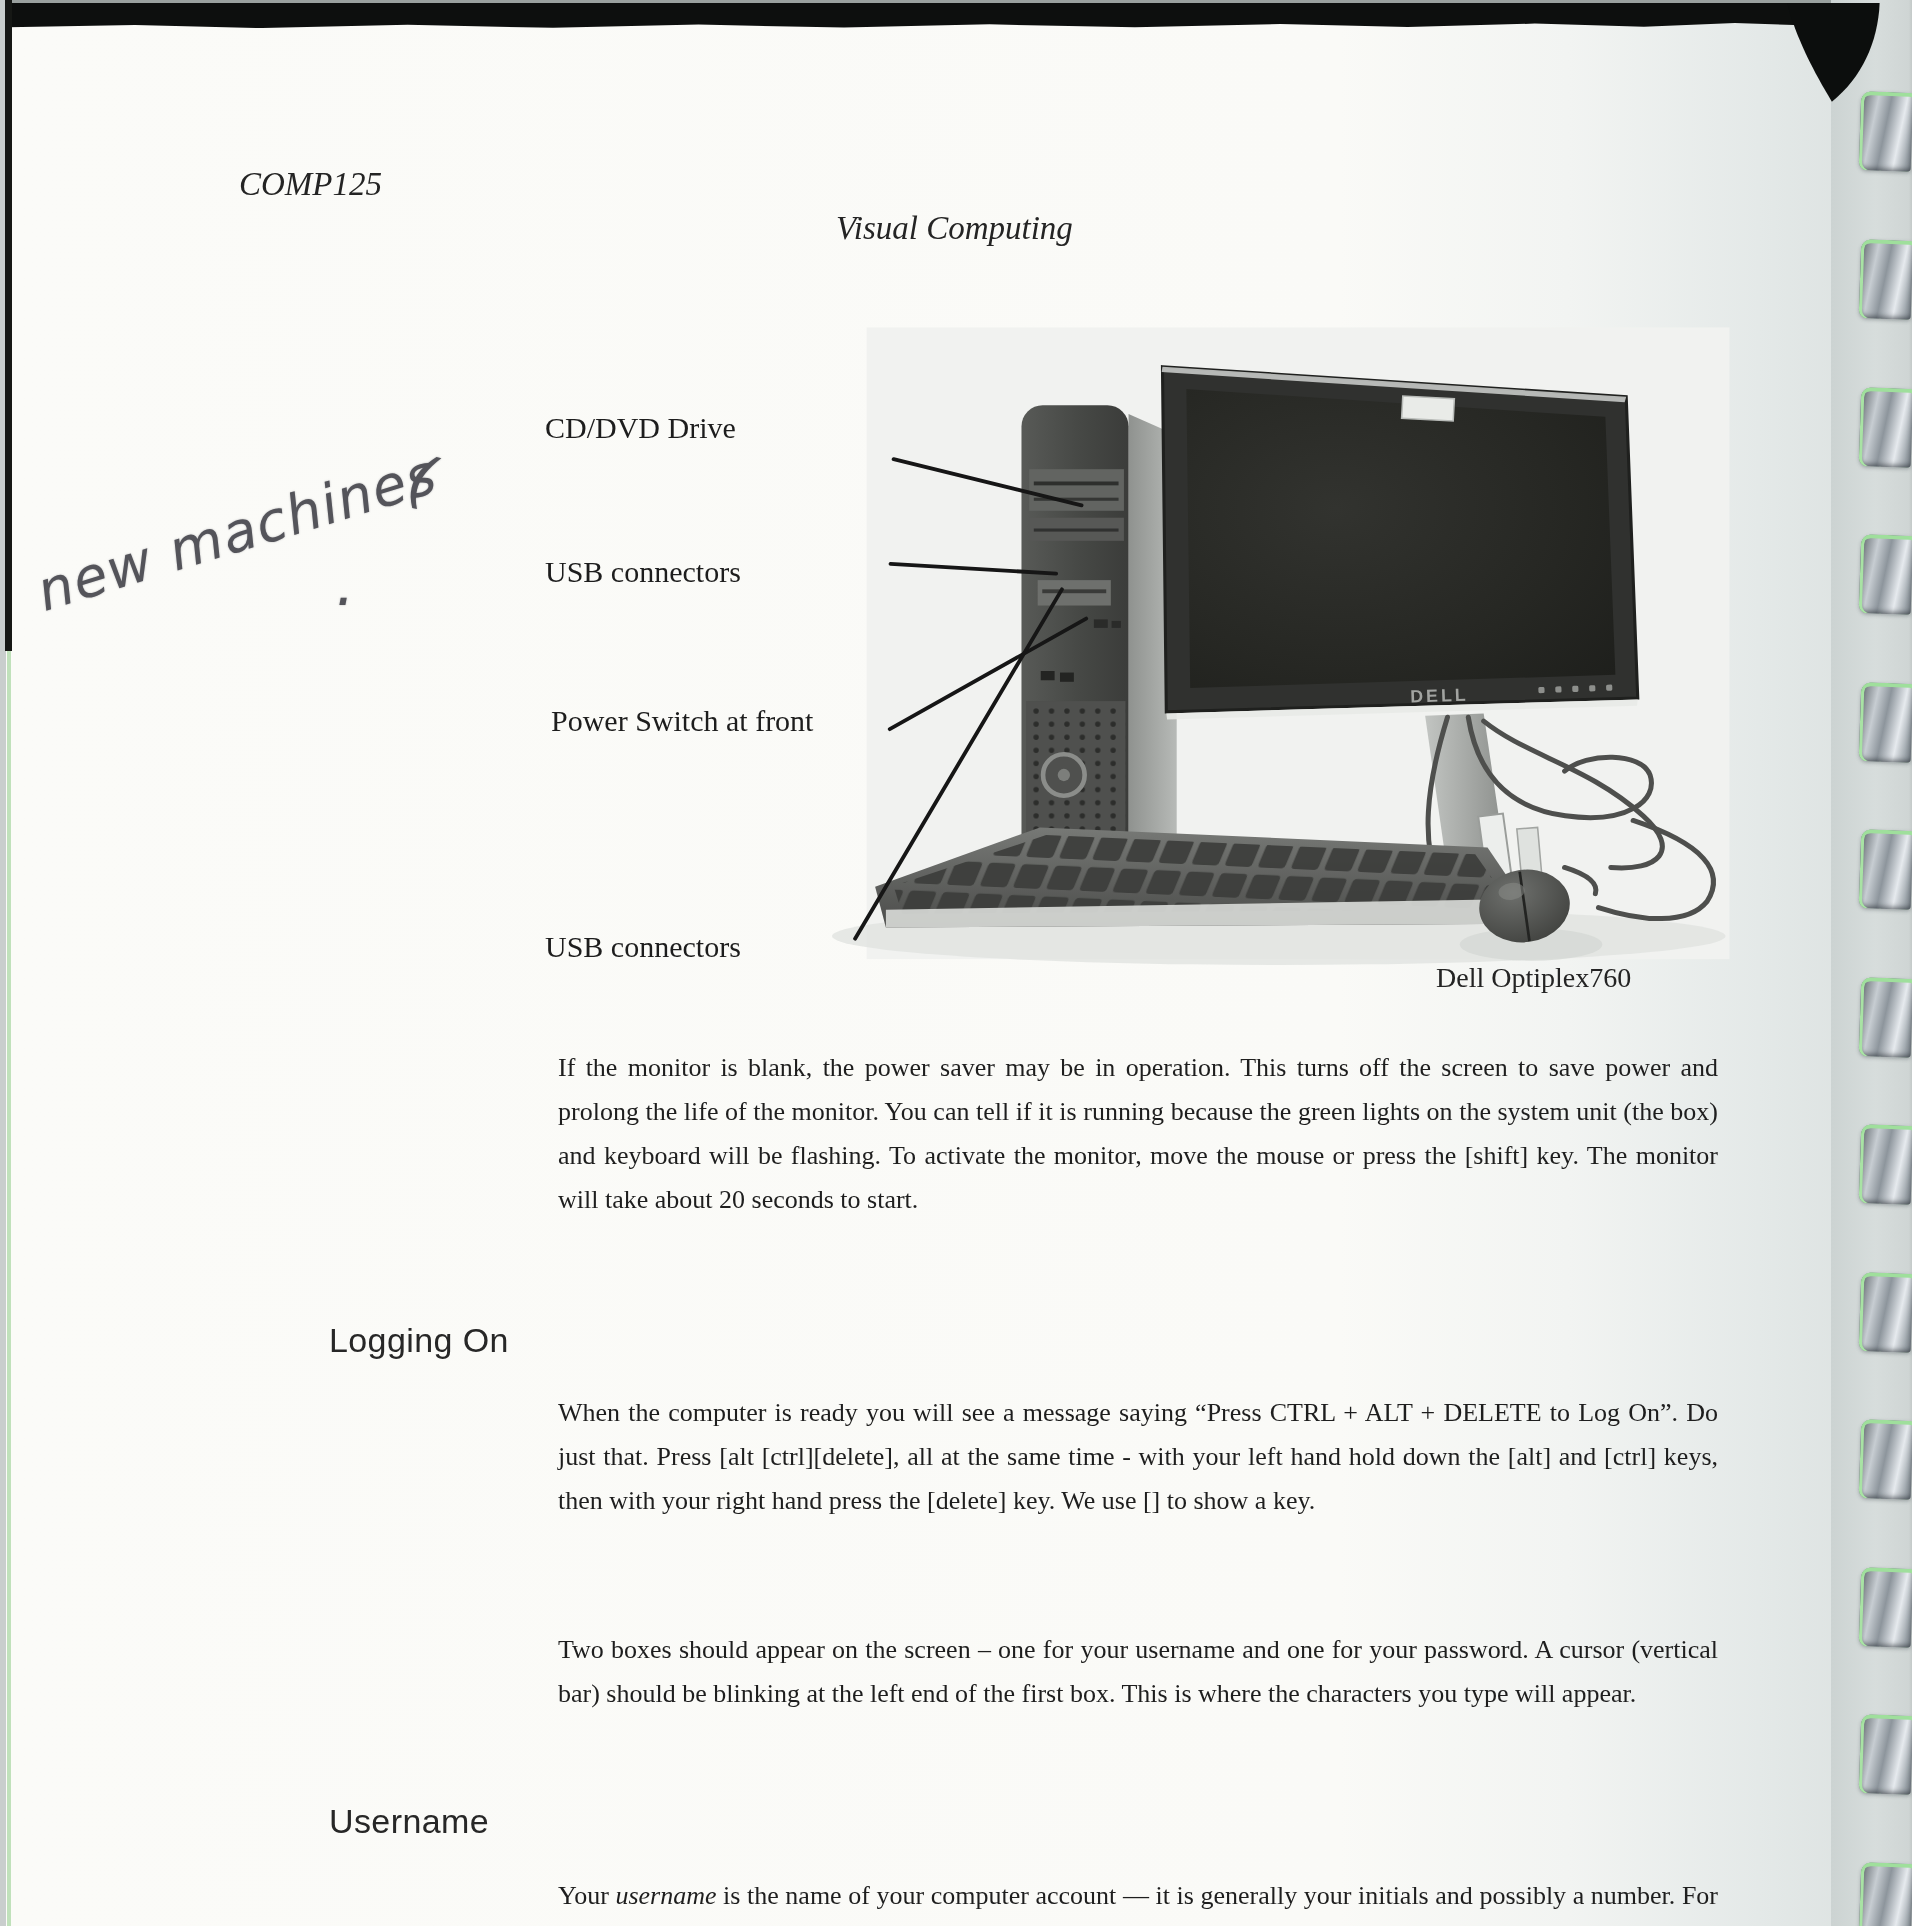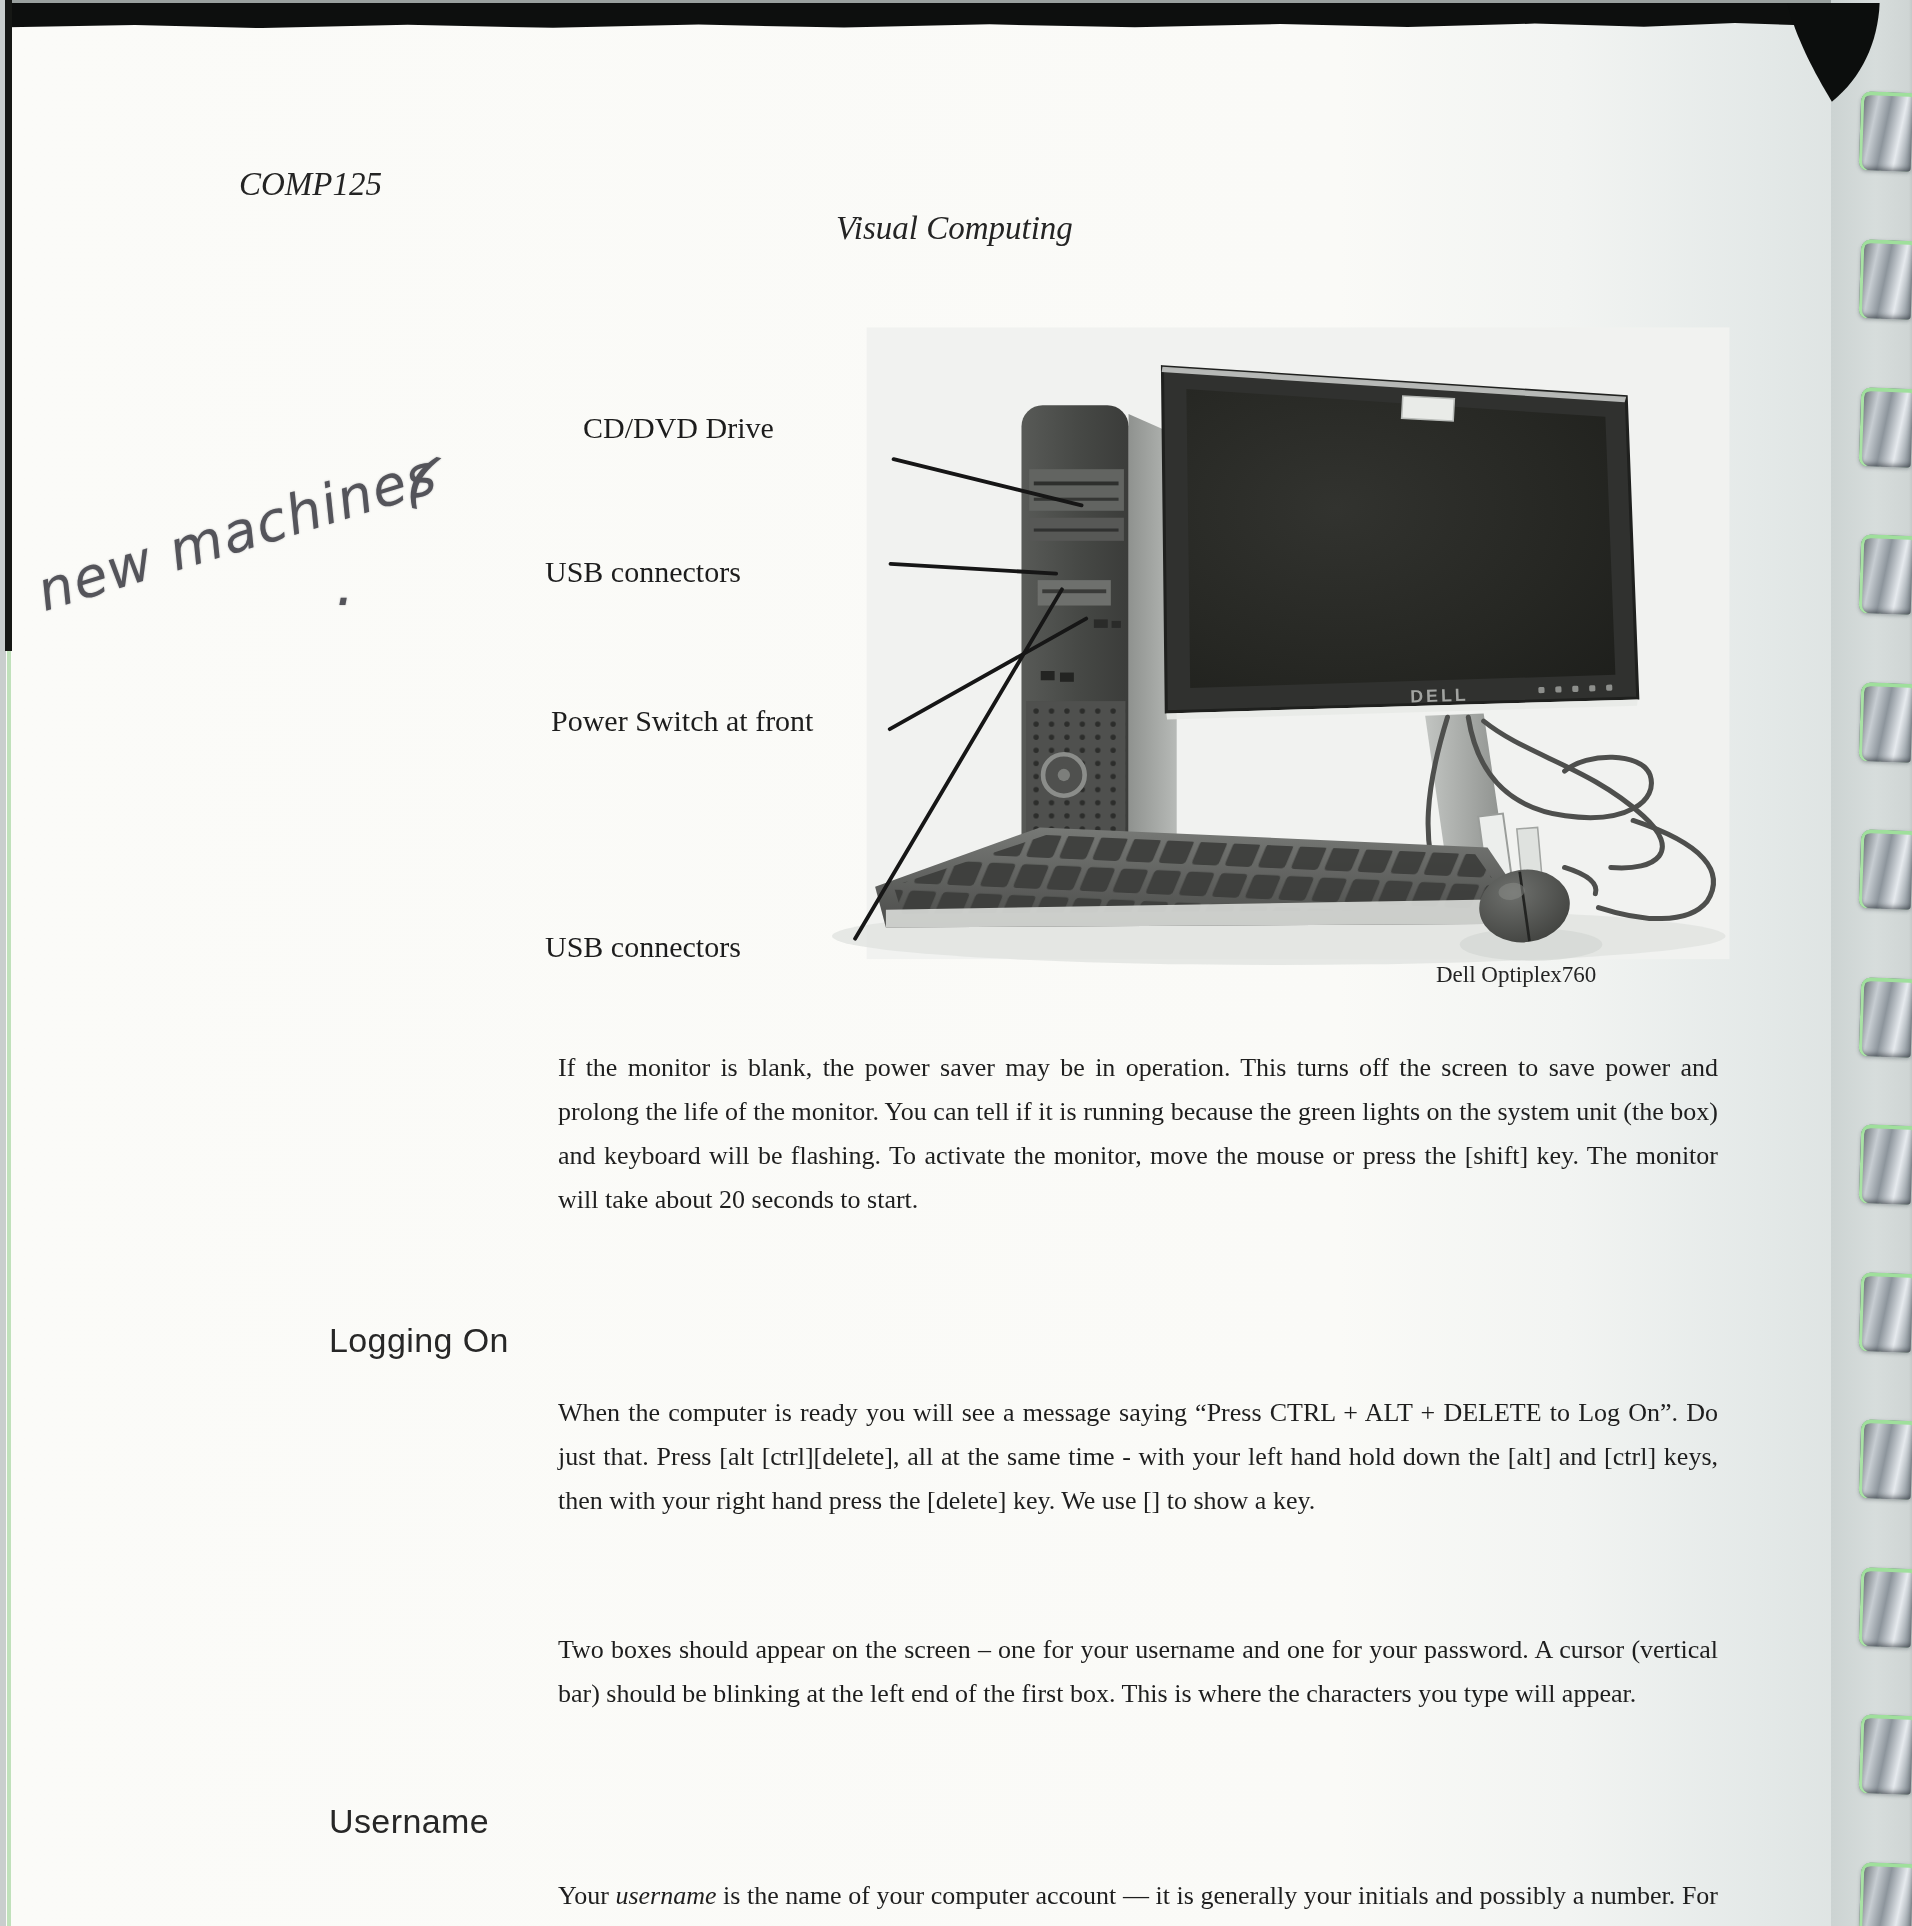--- a/index.html
+++ b/index.html
@@ -17,21 +17,21 @@
     background:linear-gradient(90deg,#ccd3d2,#d7dddc 55%,#cfd5d4 96%,#c3c9c8 100%);}
   .coil{position:absolute;left:1860px;width:52px;height:79px;border-radius:10px 3.9px 3.9px 8.5px;
     background:linear-gradient(100deg,#5f666b 0%,#c7cdd2 28%,#8d959c 48%,#e6eaee 72%,#9aa2a8 90%,#7d858c 100%);
     box-shadow:inset 0 3.9px 0 #9fdf9c, inset 3.1px 0 0 #a8e3a4, inset 0 -2.3px 5.4px rgba(30,35,40,.55), 0 1.5px 3.9px rgba(60,70,75,.35);
     transform:rotate(2deg);}
   
   .hdr{position:absolute;font-style:italic;font-size:33px;white-space:nowrap;color:#242424;}
   .sec-h{position:absolute;margin:0;font-family:"Liberation Sans","DejaVu Sans",sans-serif;
     font-weight:normal;font-size:34px;color:#272727;letter-spacing:0.4px;white-space:nowrap;}
   .lbl{position:absolute;font-size:30px;line-height:42px;color:#1d1d1d;}
-  .caption{position:absolute;font-size:23px;white-space:nowrap;color:#242424;}
+  .caption{position:absolute;font-size:28px;white-space:nowrap;color:#242424;}
   .body-text{position:absolute;font-size:26px;line-height:44px;text-align:justify;color:#1e1e1e;}
   .b{font-weight:normal;}
   .i{font-style:italic;}
   
   .hand{position:absolute;font-family:"DejaVu Sans",sans-serif;font-style:italic;color:#54545a;
     text-shadow:0 0 1.9px rgba(90,90,100,.45);}
   .hand-text{left:39px;top:561px;font-size:55px;letter-spacing:1.5px;transform:rotate(-17deg);transform-origin:left center;white-space:nowrap;}
   .hand-dot{left:336px;top:551px;font-size:58px;}
   .hand-paren{left:409px;top:443px;font-size:62px;transform:rotate(14deg);}
   svg{position:absolute;left:0;top:0;pointer-events:none;}
@@ -63,21 +63,21 @@
       <div class="coil" style="top: 1863px;"></div>
     </div>
 
   <div class="hdr" style="left:239px;top:166px;font-style:italic;">COMP125</div>
   <div class="hdr" style="left:836px;top:166px;margin-top:44px;">Visual Computing</div>
 
   <div class="hand hand-text">new machines</div>
   <div class="hand hand-dot">.</div>
   <div class="hand hand-paren">(</div>
 
-  <div class="lbl" style="left:545px;top:407px;margin-left:38px;">CD/DVD Drive</div>
+  <div class="lbl" style="left:545px;top:407px;">CD/DVD Drive</div>
   <div class="lbl" style="left:545px;top:551px;">USB connectors</div>
   <div class="lbl" style="left:551px;top:700px;width:270px;">Power Switch at front</div>
   <div class="lbl" style="left:545px;top:926px;">USB connectors</div>
   <div class="caption" style="left:1436px;top:962px;">Dell Optiplex760</div>
 
   <svg width="1912" height="2704" viewBox="0 0 4964 7020">
     <defs>
       <linearGradient id="towerGrad" x1="0" y1="0" x2="1" y2="0">
         <stop offset="0" stop-color="#585a57"></stop>
           <stop offset=".55" stop-color="#464845"></stop>

